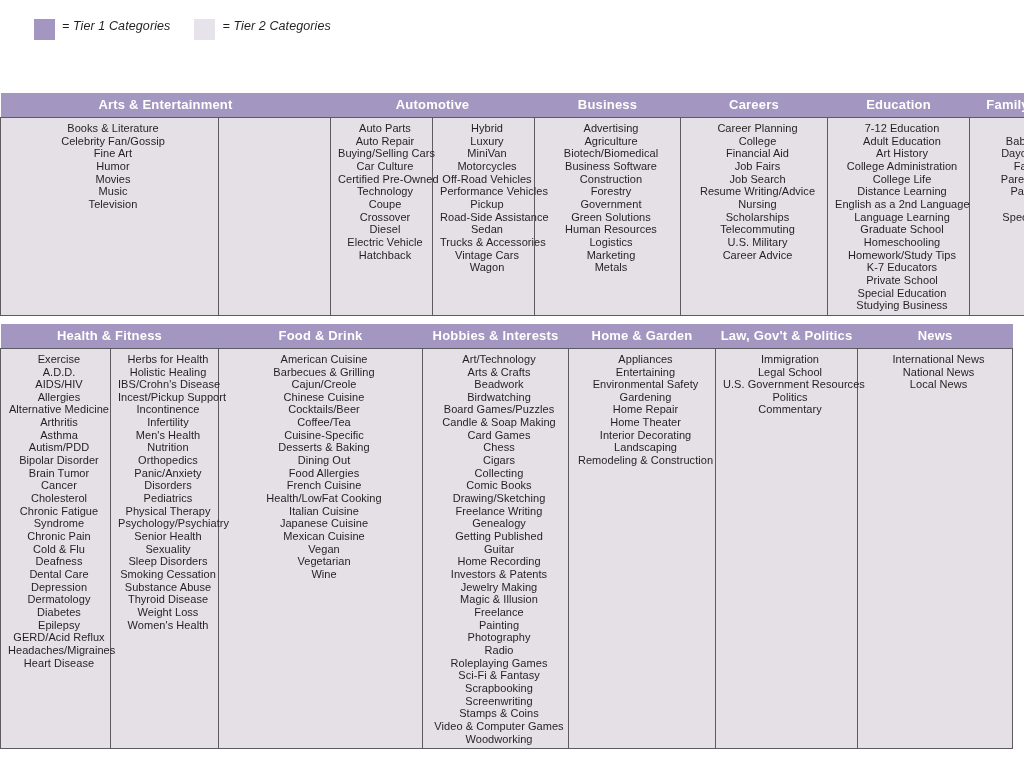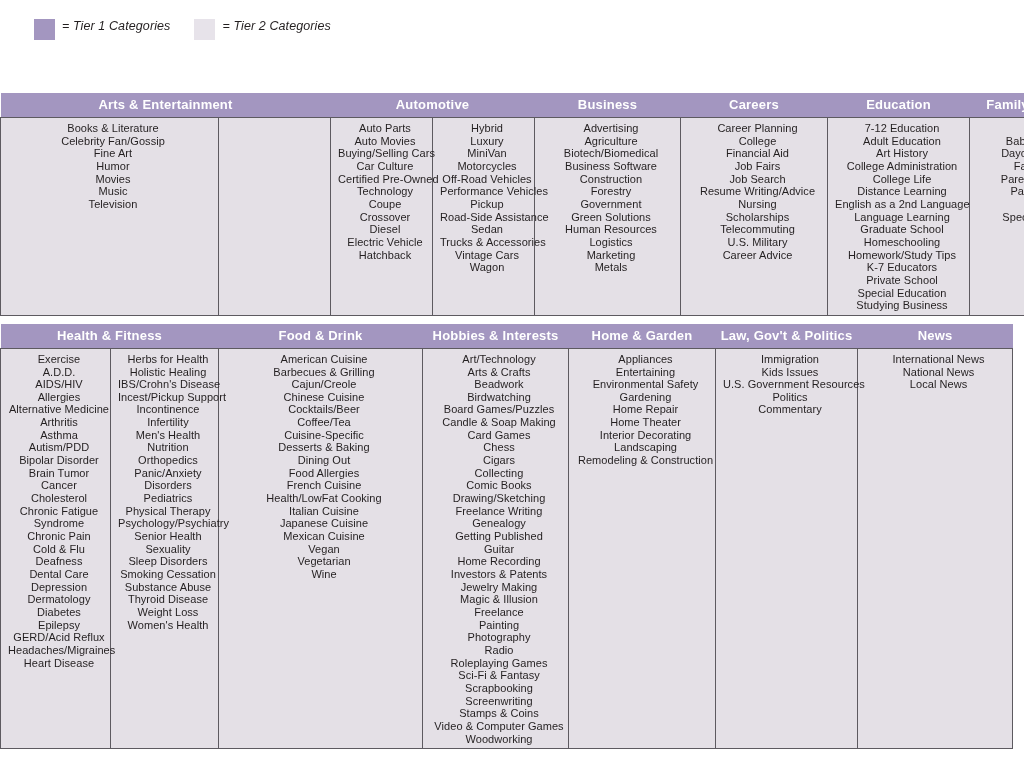--- a/index.html
+++ b/index.html
@@ -137,21 +137,21 @@
             <li>Music</li>
             <li>Television</li>
           </ul>
       </td>
       <td>
         <ul class="cell-list"></ul>
       </td>
       <td>
         <ul class="cell-list">
             <li>Auto Parts</li>
-            <li>Auto Movies</li>
+            <li>Auto Repair</li>
             <li>Buying/Selling Cars</li>
             <li>Car Culture</li>
             <li>Certified Pre-Owned</li>
             <li>Technology</li>
             <li>Coupe</li>
             <li>Crossover</li>
             <li>Diesel</li>
             <li>Electric Vehicle</li>
             <li>Hatchback</li>
           </ul>
@@ -381,21 +381,21 @@
             <li>Home Repair</li>
             <li>Home Theater</li>
             <li>Interior Decorating</li>
             <li>Landscaping</li>
             <li>Remodeling &amp; Construction</li>
           </ul>
       </td>
       <td>
         <ul class="cell-list">
             <li>Immigration</li>
-            <li>Kids Issues</li>
+            <li>Legal School</li>
             <li>U.S. Government Resources</li>
             <li>Politics</li>
             <li>Commentary</li>
           </ul>
       </td>
       <td>
         <ul class="cell-list">
             <li>International News</li>
             <li>National News</li>
             <li>Local News</li>

